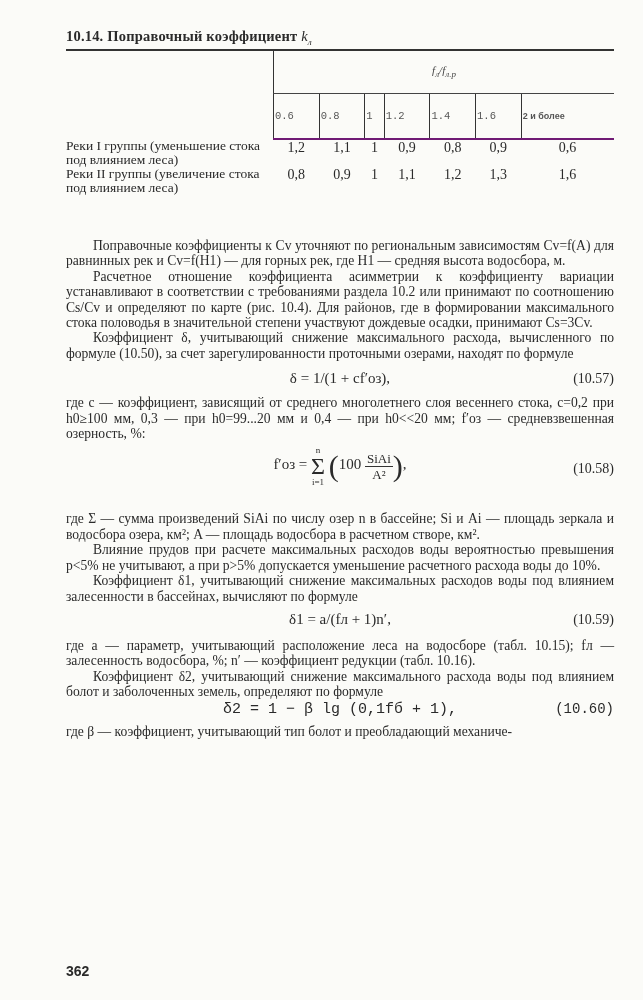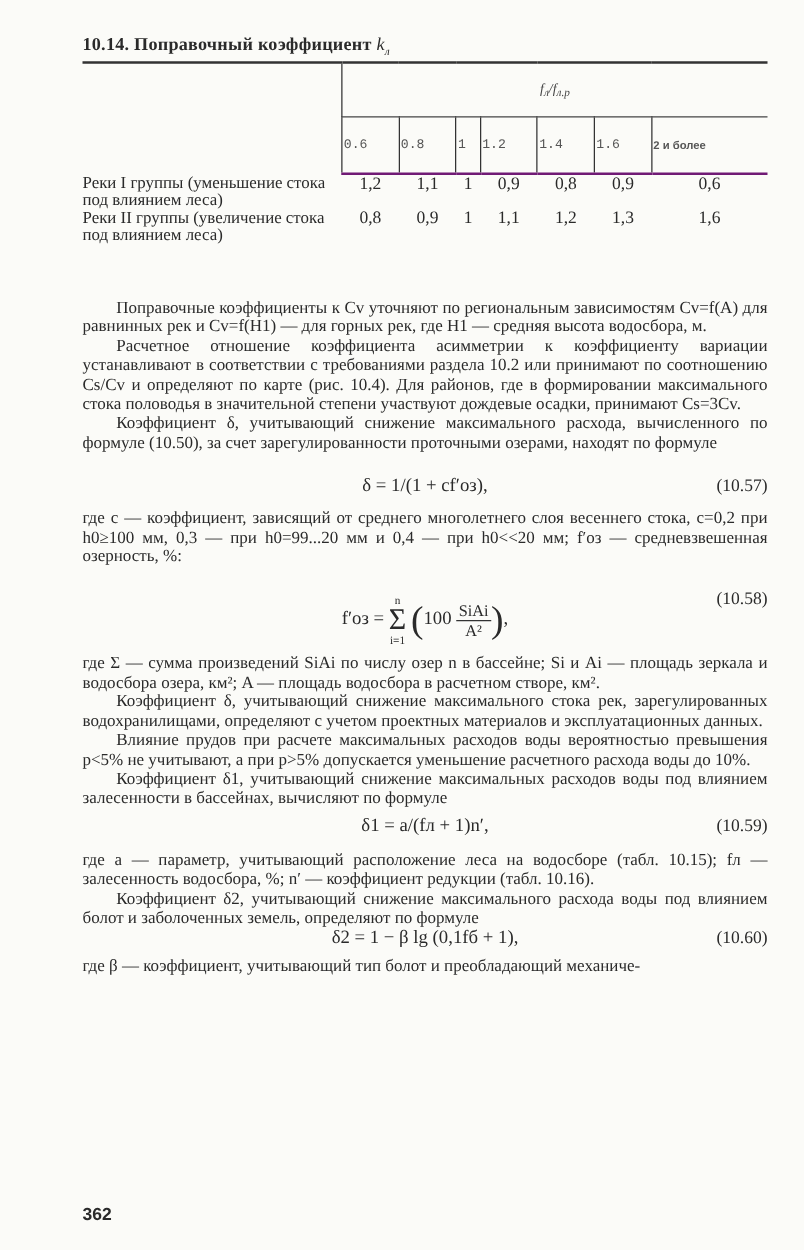--- a/index.html
+++ b/index.html
@@ -84,58 +84,57 @@
       <td class="val">1,6</td>
     </tr>
   </tbody>
     </table>
 
   <div class="text" style="top:238px;">
     <p class="para">Поправочные коэффициенты к Cv уточняют по региональным зависимостям Cv=f(A) для равнинных рек и Cv=f(H1) — для горных рек, где H1 — средняя высота водосбора, м.</p>
     <p class="para">Расчетное отношение коэффициента асимметрии к коэффициенту вариации устанавливают в соответствии с требованиями раздела 10.2 или принимают по соотношению Cs/Cv и определяют по карте (рис. 10.4). Для районов, где в формировании максимального стока половодья в значительной степени участвуют дождевые осадки, принимают Cs=3Cv.</p>
     <p class="para">Коэффициент δ, учитывающий снижение максимального расхода, вычисленного по формуле (10.50), за счет зарегулированности проточными озерами, находят по формуле</p>
 
-    <div class="formula" style="height:30px; margin-top:15px;">
+    <div class="formula" style="height:30px; margin-top:4px;">
       <span class="expr" style="top:6px;">δ = 1/(1 + cf′оз),</span>
       <span class="num" style="top:6px;">(10.57)</span>
     </div>
 
     <p class="np">где c — коэффициент, зависящий от среднего многолетнего слоя весеннего стока, c=0,2 при h0≥100 мм, 0,3 — при h0=99...20 мм и 0,4 — при h0&lt;&lt;20 мм; f′оз — средневзвешенная озерность, %:</p>
 
     <div class="formula" style="height:60px;">
-      <div class="expr" style="top:23px;">
+      <div class="expr" style="top:4px;">
         <span>f′оз =</span>
         <span class="sum">
           <span>n</span>
           <span class="s">Σ</span>
           <span>i=1</span>
         </span>
         <span class="paren">(</span><span>100</span>
         <span class="frac">
           <span class="n">SiAi</span>
           <span class="d">A²</span>
         </span><span class="paren">)</span><span>,</span>
       </div>
       <span class="num" style="top:20px;">(10.58)</span>
     </div>
 
     <p class="np" style="margin-top:10px;">где Σ — сумма произведений SiAi по числу озер n в бассейне; Si и Ai — площадь зеркала и водосбора озера, км²; A — площадь водосбора в расчетном створе, км².</p>
-    <p class="para">Коэффициент δ, учитывающий снижение максимального стока рек, зарегулированных водохранилищами, определяют с учетом проектных материалов и эксплуатационных данных.</p>
     <p class="para">Влияние прудов при расчете максимальных расходов воды вероятностью превышения p&lt;5% не учитывают, а при p&gt;5% допускается уменьшение расчетного расхода воды до 10%.</p>
     <p class="para">Коэффициент δ1, учитывающий снижение максимальных расходов воды под влиянием залесенности в бассейнах, вычисляют по формуле</p>
 
     <div class="formula" style="height:34px;">
       <span class="expr" style="top:8px;">δ1 = a/(fл + 1)n′,</span>
       <span class="num" style="top:8px;">(10.59)</span>
     </div>
 
     <p class="np">где a — параметр, учитывающий расположение леса на водосборе (табл. 10.15); fл — залесенность водосбора, %; n′ — коэффициент редукции (табл. 10.16).</p>
     <p class="para">Коэффициент δ2, учитывающий снижение максимального расхода воды под влиянием болот и заболоченных земель, определяют по формуле</p>
 
-    <div class="formula" style="height:24px;">
+    <div class="formula" style="height:24px;font-family:Liberation Mono, monospace;">
       <span class="expr" style="top:2px;">δ2 = 1 − β lg (0,1fб + 1),</span>
       <span class="num" style="top:2px;">(10.60)</span>
     </div>
 
     <p class="np">где β — коэффициент, учитывающий тип болот и преобладающий механиче-</p>
   </div>
 
   <div class="pageno">362</div>
 </div>
 

